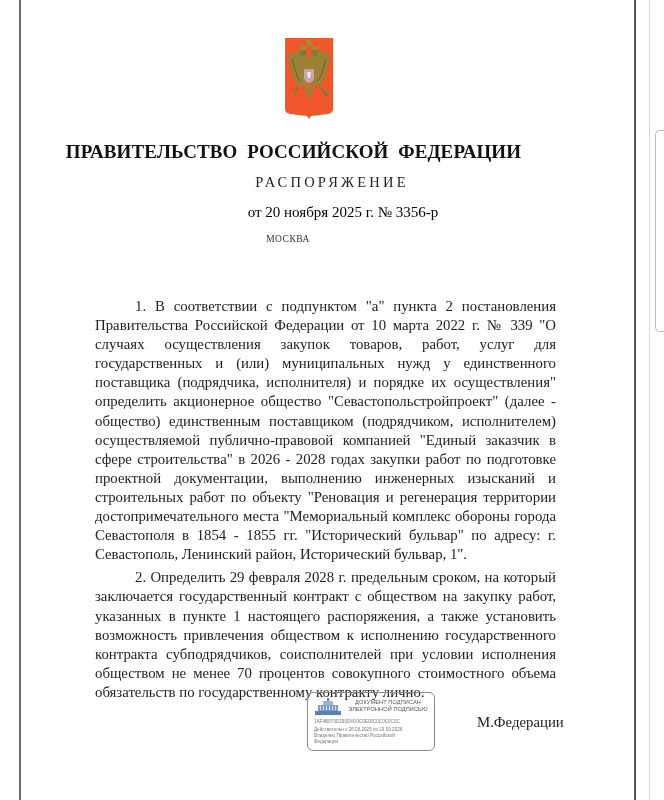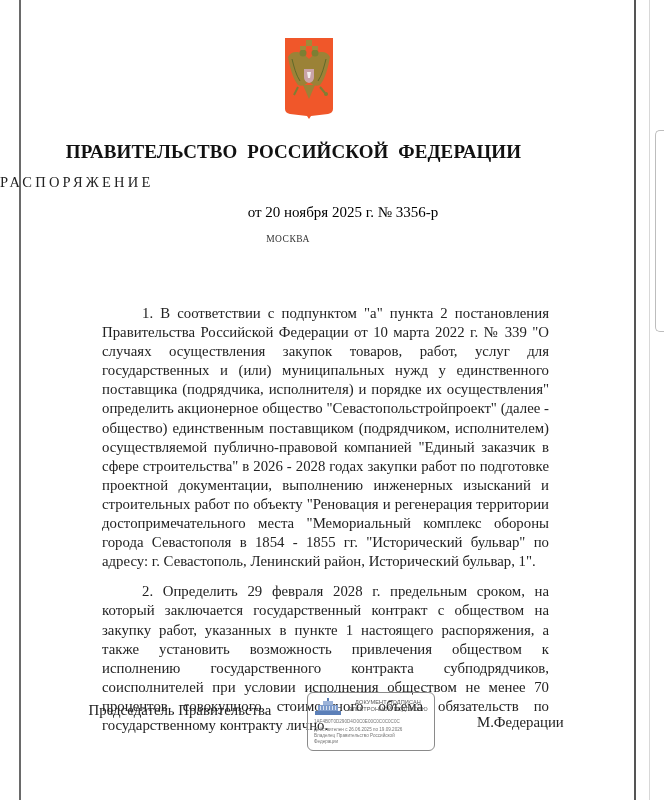--- a/index.html
+++ b/index.html
@@ -62,21 +62,21 @@
       font-size: 19px;
       letter-spacing: 0.1px;
       word-spacing: 5px;
       color: #111;
     }
     .doc-type {
       position: absolute;
       left: 0;
       width: 664px;
       top: 174px;
-      text-align: left;
+      text-align: center;
       font-size: 14.5px;
       letter-spacing: 3.2px;
       color: #222;
     }
     .doc-date {
       position: absolute;
       left: 11px;
       width: 664px;
       top: 204px;
       text-align: center;
@@ -97,21 +97,21 @@
       position: absolute;
       left: 91px;
       top: 293px;
       width: 469px;
       font-size: 14.8px;
       line-height: 19.1px;
       text-align: justify;
       color: #222;
     }
     .body-text p {
-      margin: 11px;
+      margin: 4px;
       text-indent: 40px;
     }
     .signer-role {
       position: absolute;
       left: 80px;
       top: 701px;
       width: 200px;
       text-align: center;
       font-size: 14.8px;
       line-height: 19px;
@@ -200,21 +200,20 @@
 <div class="doc-type">РАСПОРЯЖЕНИЕ</div>
 <div class="doc-date">от 20 ноября 2025 г. № 3356-р</div>
 <div class="doc-city">МОСКВА</div>
 
 <div class="body-text">
   <p>1. В соответствии с подпунктом "а" пункта 2 постановления Правительства Российской Федерации от 10 марта 2022 г. № 339 "О случаях осуществления закупок товаров, работ, услуг для государственных и (или) муниципальных нужд у единственного поставщика (подрядчика, исполнителя) и порядке их осуществления" определить акционерное общество "Севастопольстройпроект" (далее - общество) единственным поставщиком (подрядчиком, исполнителем) осуществляемой публично-правовой компанией "Единый заказчик в сфере строительства" в 2026 - 2028 годах закупки работ по подготовке проектной документации, выполнению инженерных изысканий и строительных работ по объекту "Реновация и регенерация территории достопримечательного места "Мемориальный комплекс обороны города Севастополя в 1854 - 1855 гг. "Исторический бульвар" по адресу: г. Севастополь, Ленинский район, Исторический бульвар, 1".</p>
   <p>2. Определить 29 февраля 2028 г. предельным сроком, на который заключается государственный контракт с обществом на закупку работ, указанных в пункте 1 настоящего распоряжения, а также установить возможность привлечения обществом к исполнению государственного контракта субподрядчиков, соисполнителей при условии исполнения обществом не менее 70 процентов совокупного стоимостного объема обязательств по государственному контракту лично.</p>
 </div>
 
 <div class="signer-role">
-  <div>Председатель Правительства</div>
 </div>
 
 <div class="stamp">
   <div class="stamp-logo">
     <svg width="26" height="17" viewBox="0 0 26 17">
       <rect x="0" y="13" width="26" height="4" fill="#5b7fb8"></rect>
       <rect x="3" y="7" width="20" height="6" fill="#7d9bcb"></rect>
       <rect x="8" y="3" width="10" height="4" fill="#9cb3d9"></rect>
       <rect x="12" y="0" width="2" height="3" fill="#5b7fb8"></rect>
       <g fill="#ffffff" opacity="0.7">

